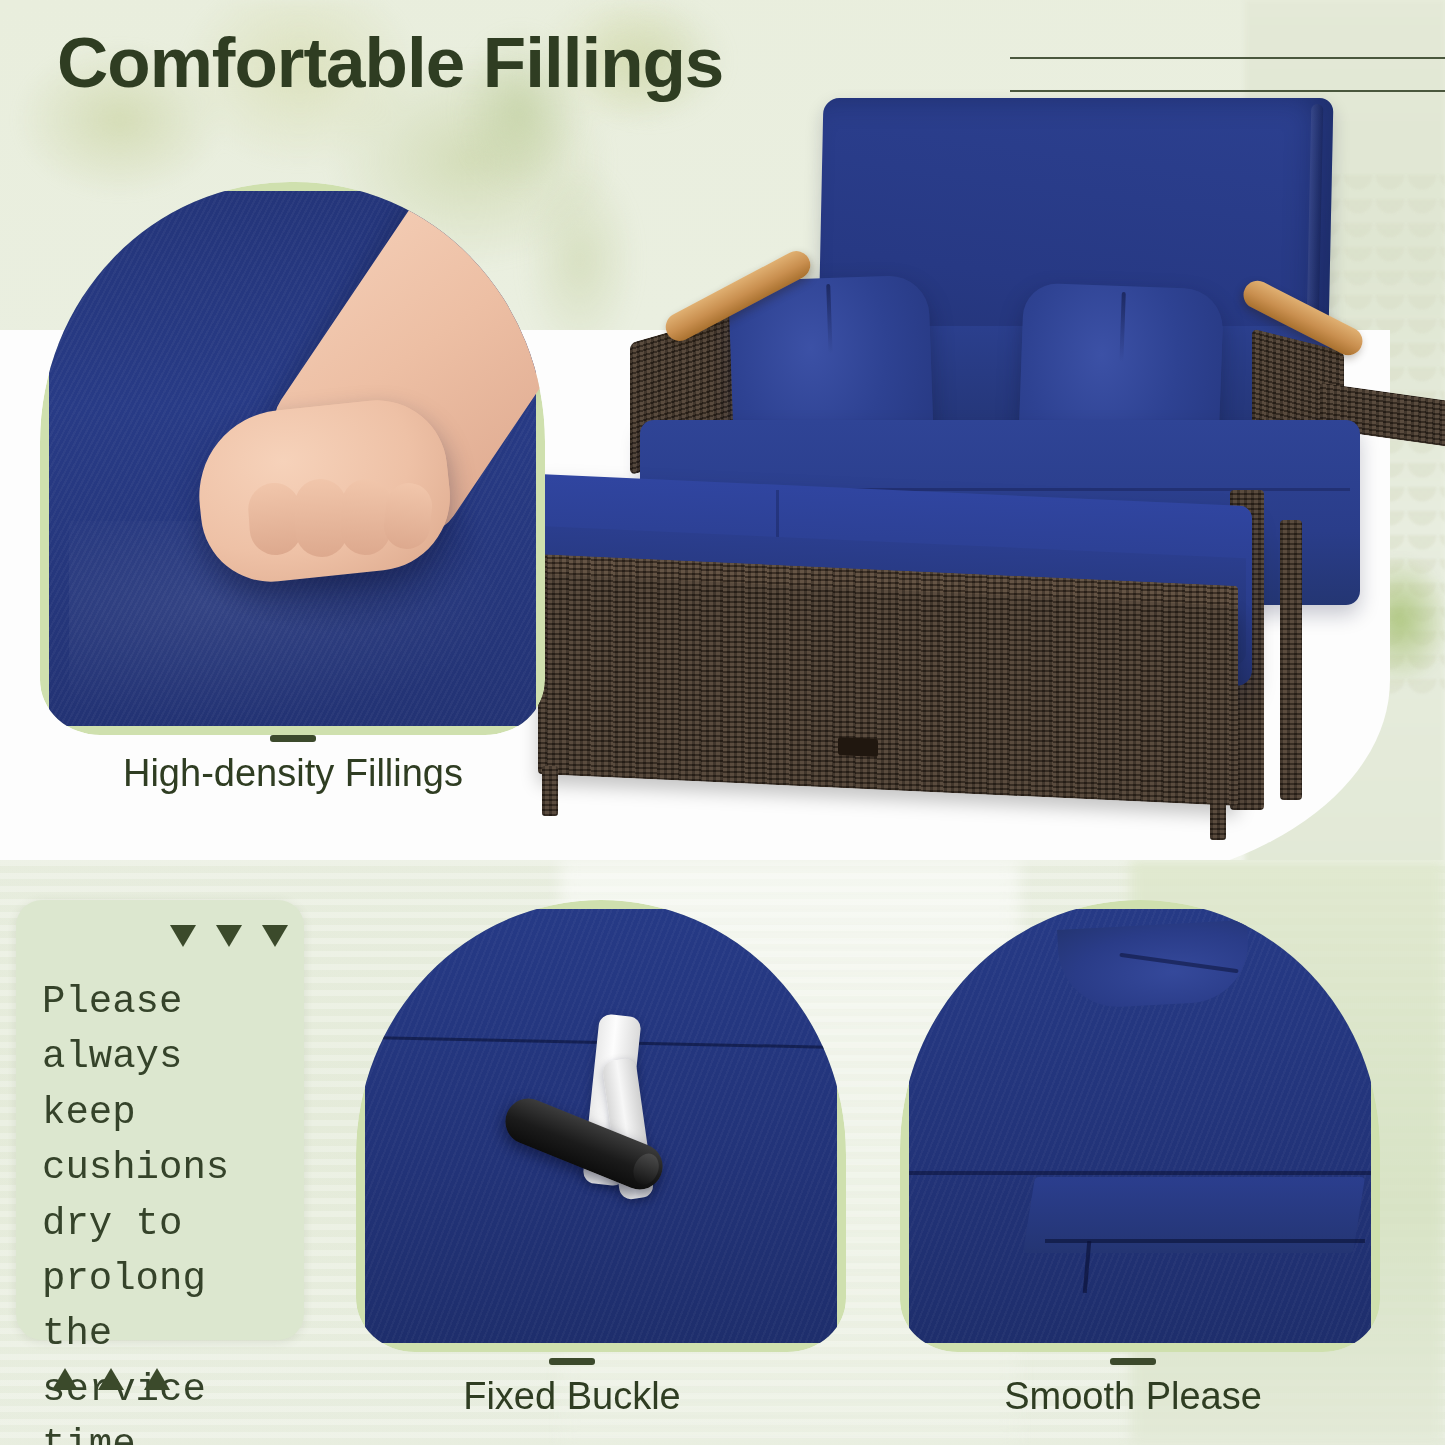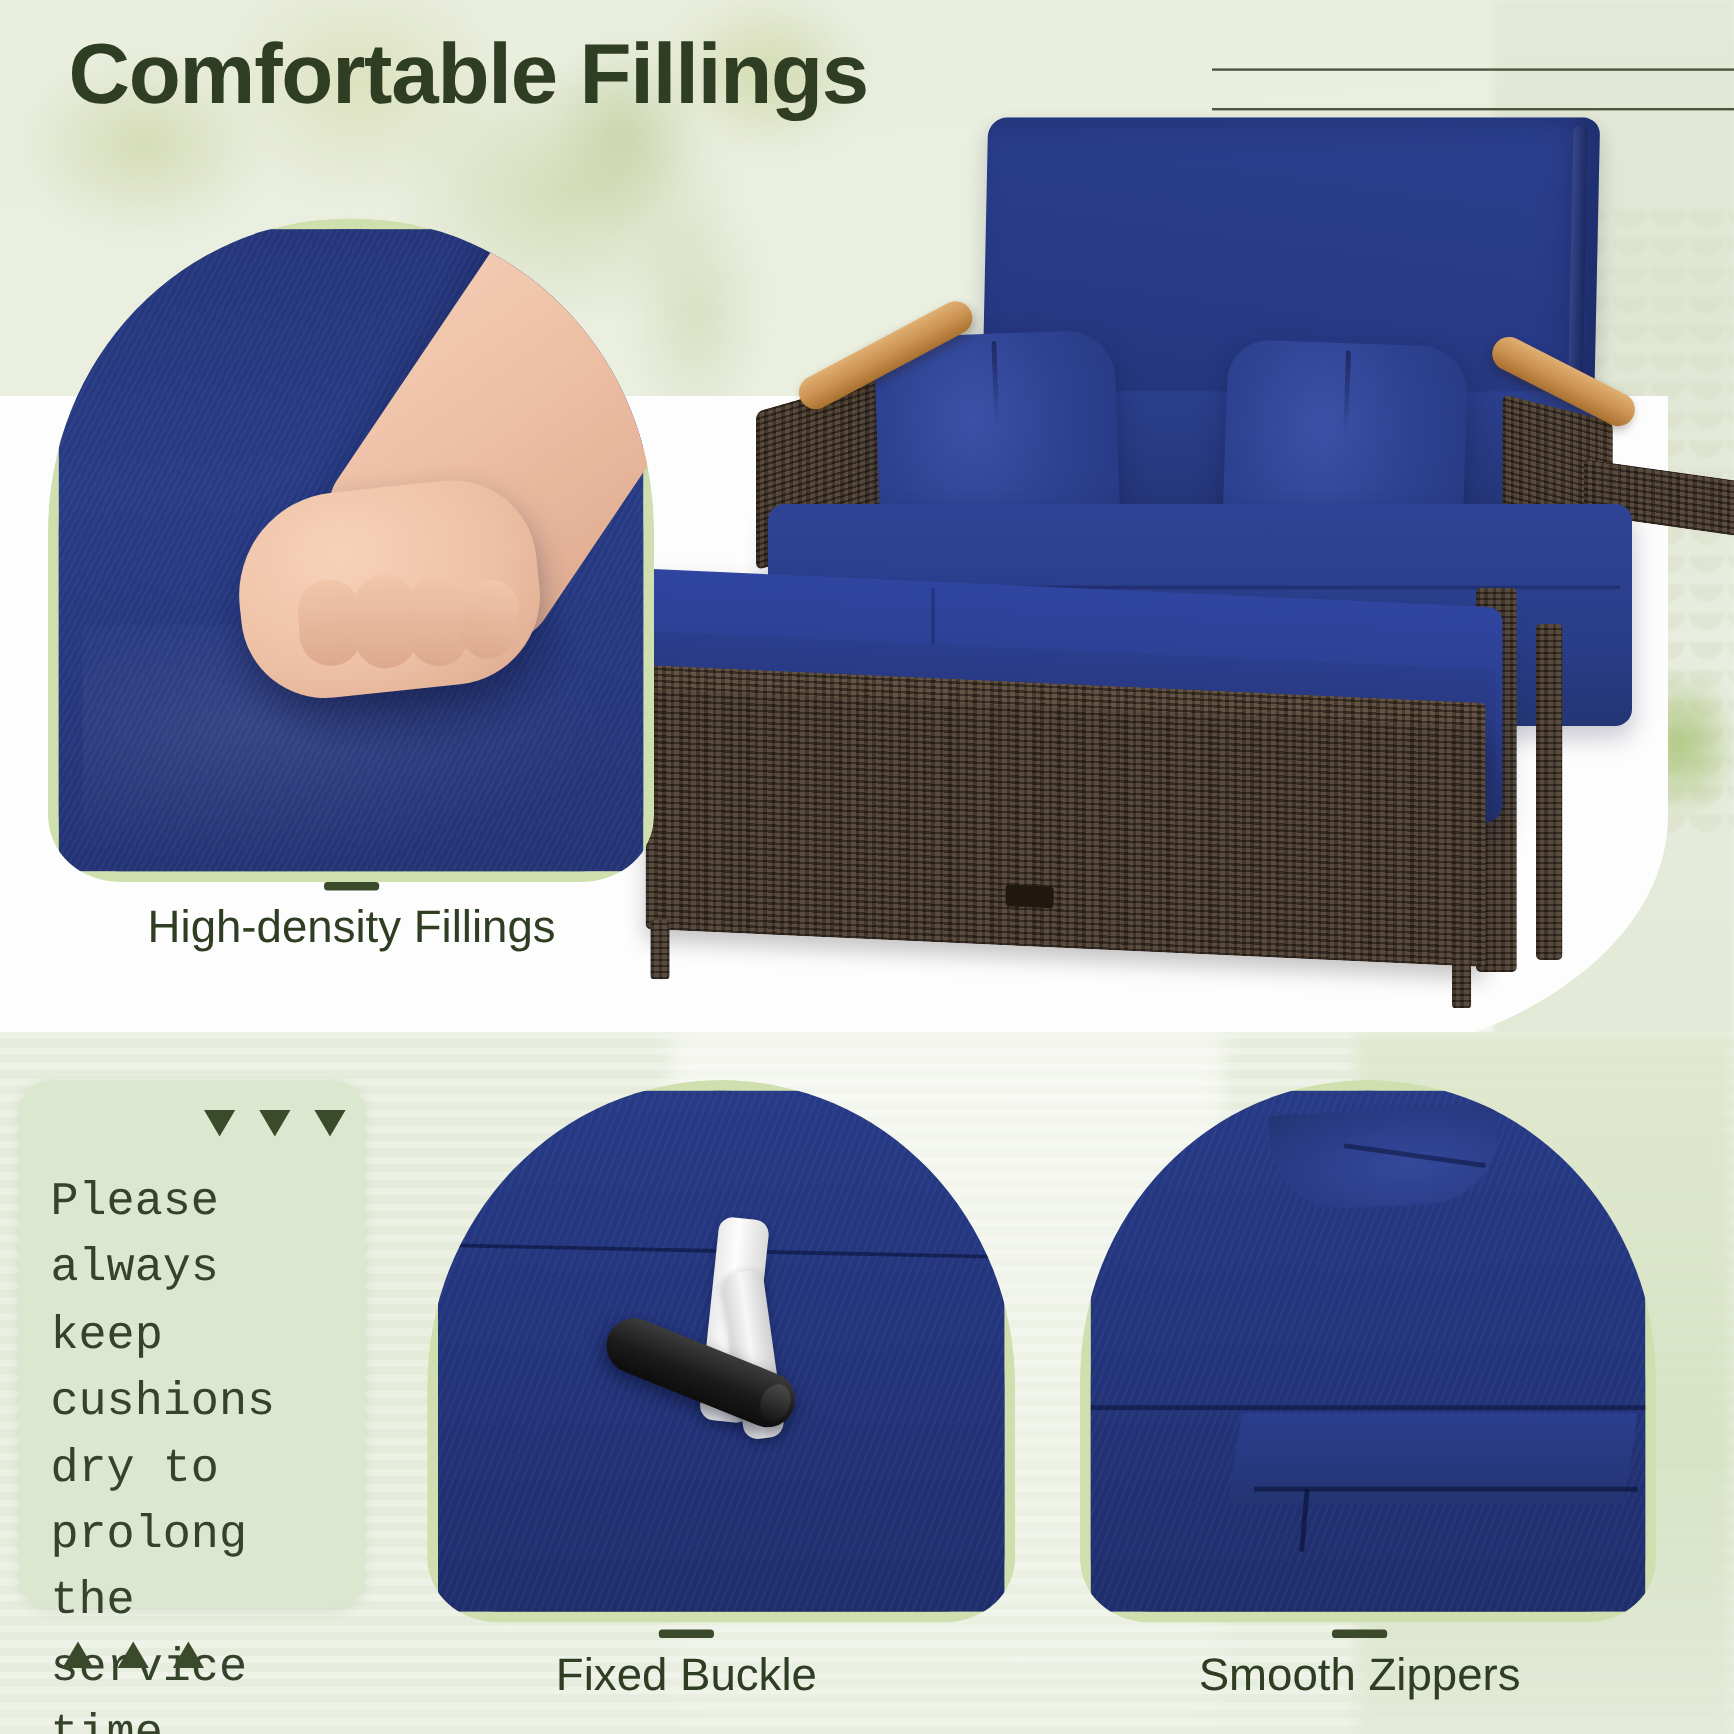--- a/index.html
+++ b/index.html
@@ -303,15 +303,15 @@
       <div class="fabric"></div>
       <div class="zip-fold"></div>
       <div class="zip-crease"></div>
       <div class="zip-seam"></div>
       <div class="zip-flap"></div>
       <div class="zip-line"></div>
       <div class="zip-pull"></div>
     </div>
   </div>
   <div class="cap-dash cap3-dash"></div>
-  <div class="caption cap3">Smooth Zippers</div>
+  <div class="caption cap3">Smooth Please</div>
 
 </div>
 
 </body></html>

